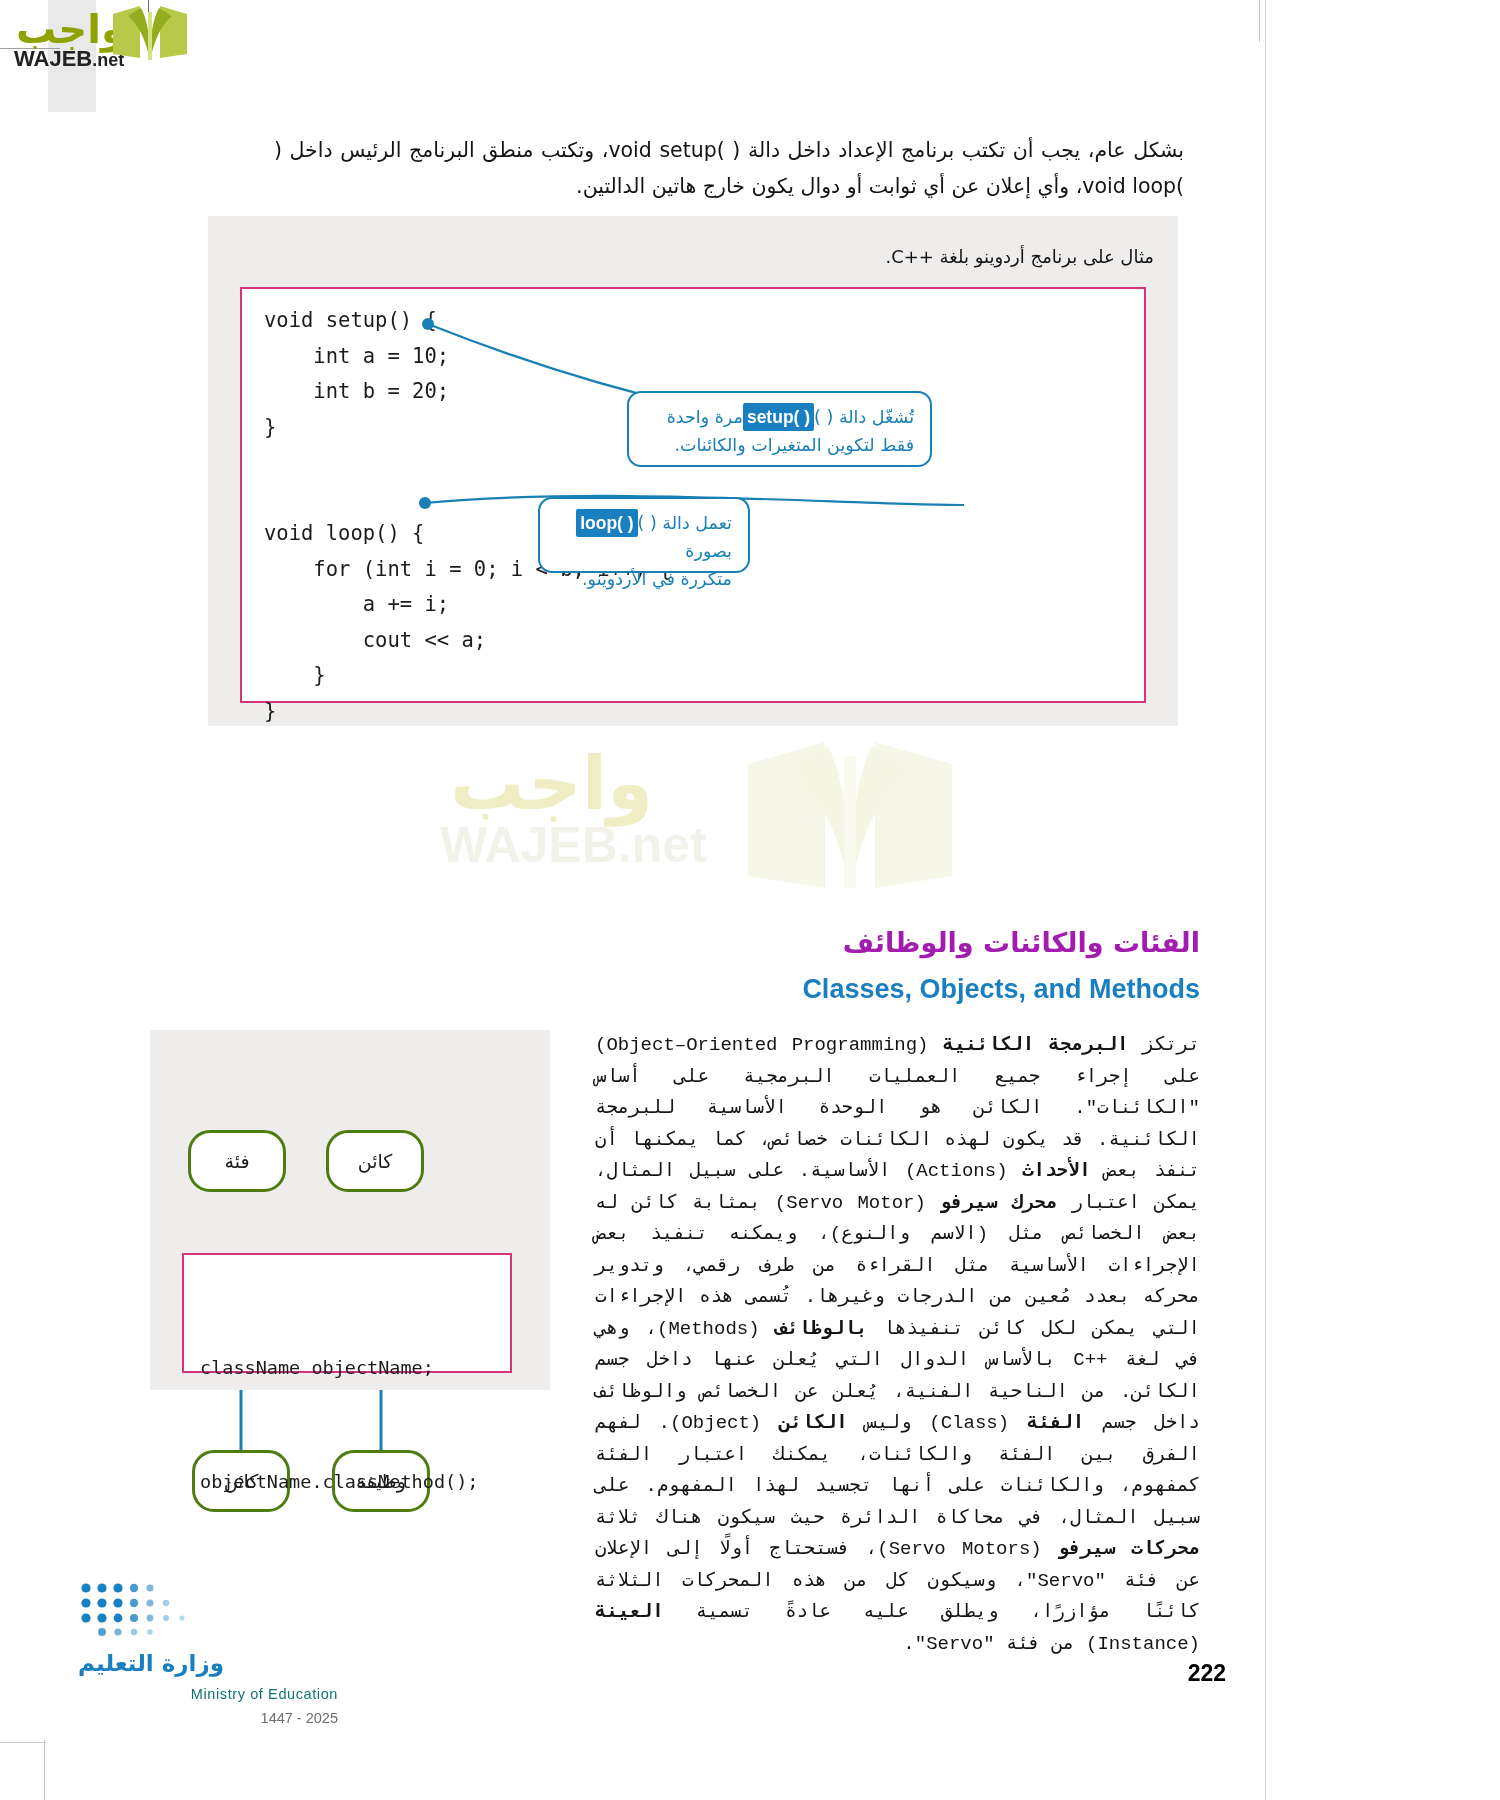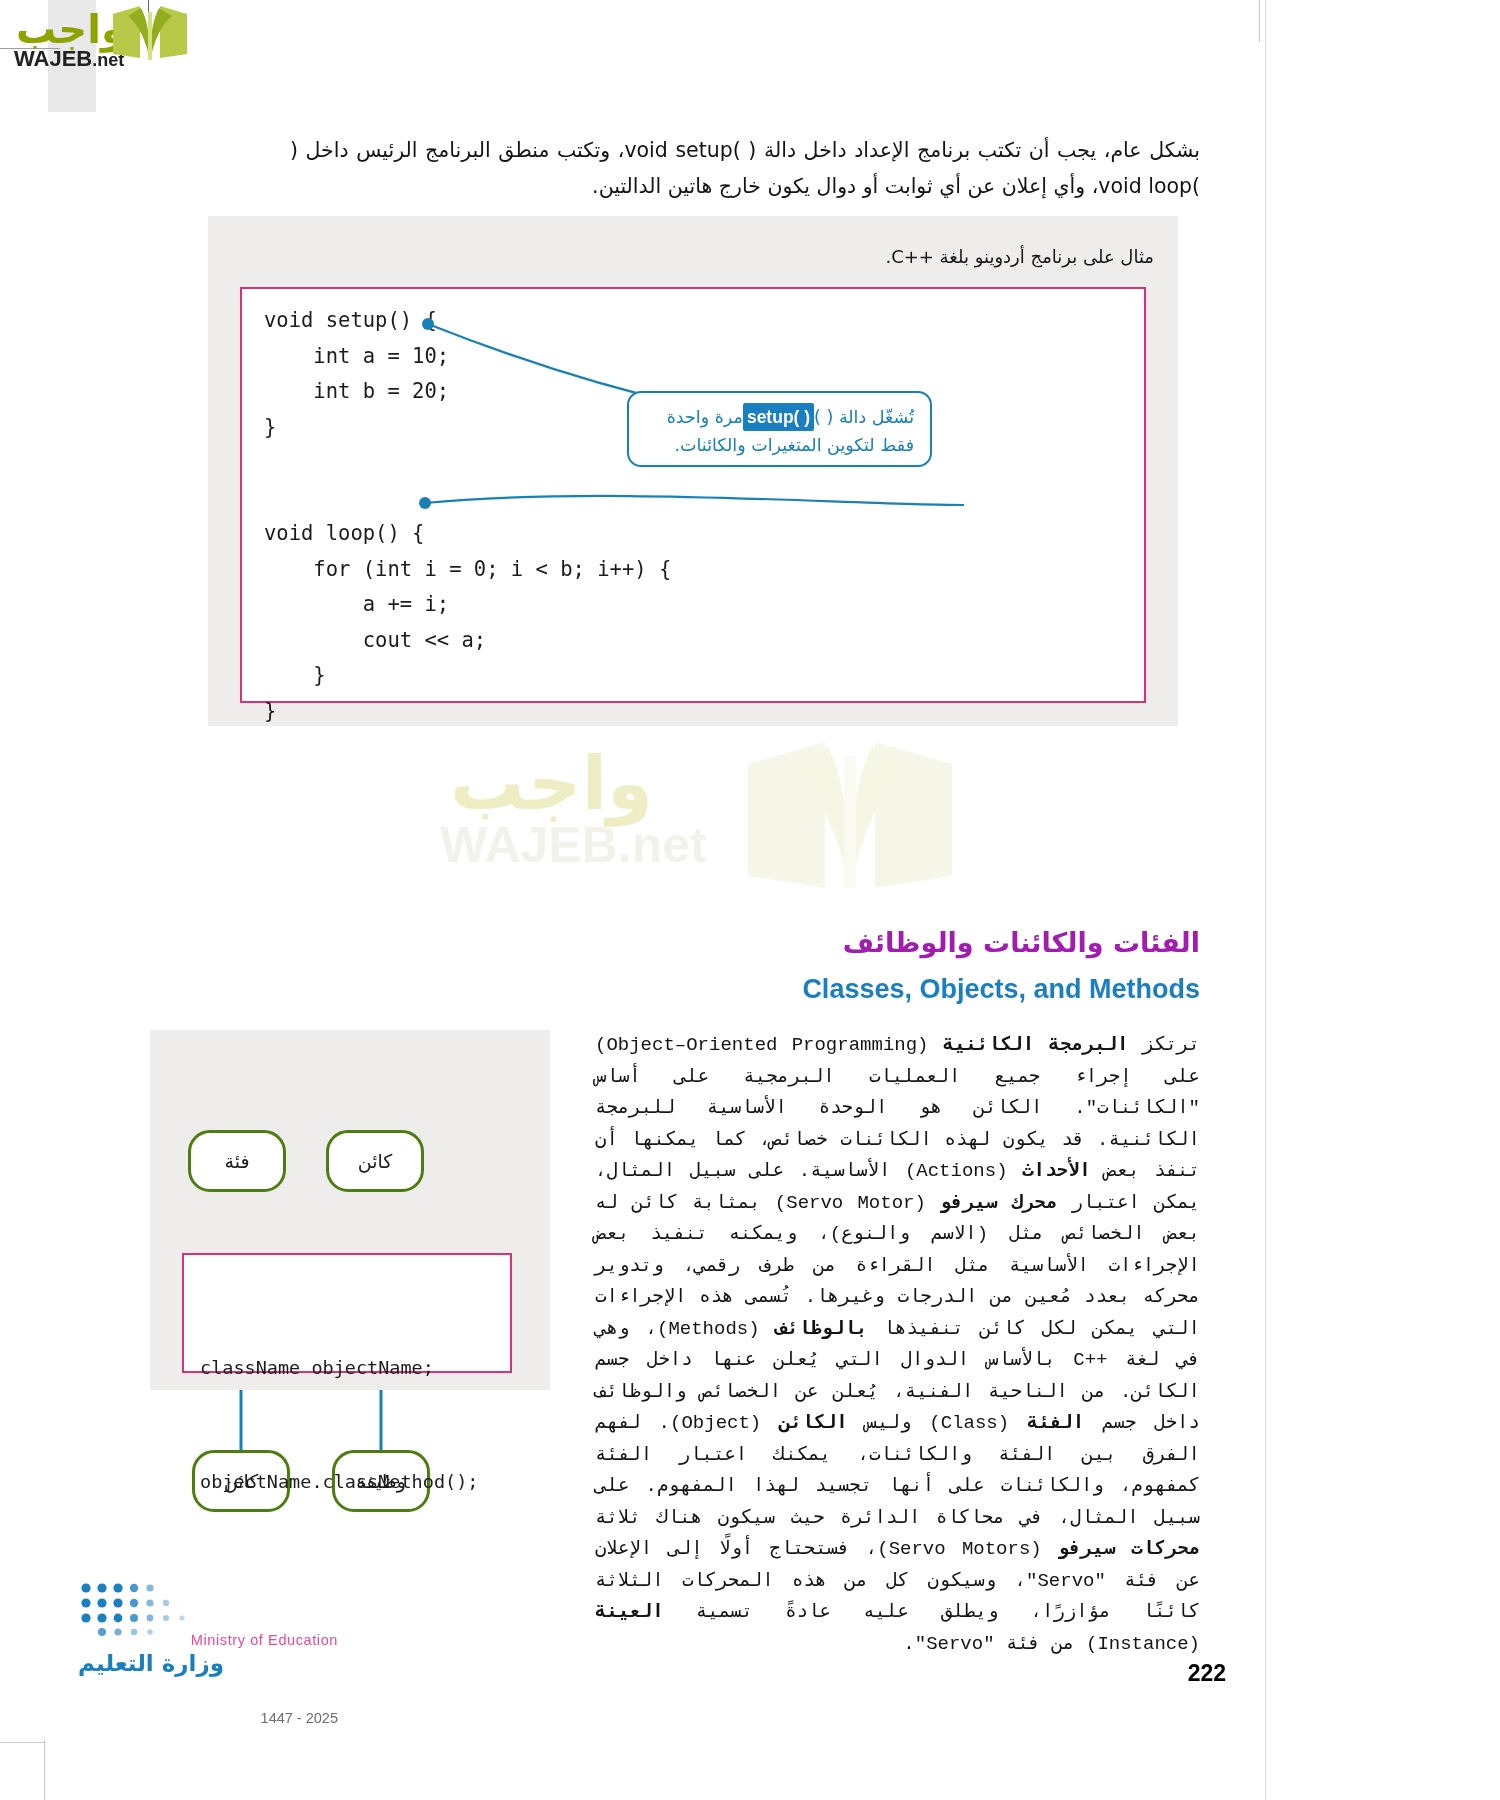--- a/index.html
+++ b/index.html
@@ -30,21 +30,21 @@
   .gray-strip { position: absolute; left: 48px; top: 0; width: 48px; height: 112px; background: #e9e9e9; }
   .tick-left { position: absolute; left: 0; top: 48px; width: 60px; height: 1px; background: #9aa0a6; }
   .tick-top { position: absolute; left: 148px; top: 0; width: 1px; height: 40px; background: #6b6b6b; }
   .tick-right { position: absolute; right: 240px; top: 0; width: 1px; height: 42px; background: #c9c9c9; }
   .rule-right { position: absolute; right: 234px; top: 0; width: 1px; height: 1800px; background: #d8d8d8; }
   .tick-bl { position: absolute; left: 44px; top: 1740px; width: 1px; height: 60px; background: #c9c9c9; }
   .tick-bl2 { position: absolute; left: 0px; top: 1742px; width: 46px; height: 1px; background: #c9c9c9; }
 
   
   .intro {
-    position: absolute; right: 300px; top: 132px; width: 910px;
+    position: absolute; right: 316px; top: 132px; width: 910px;
     font-size: 20.5px; line-height: 36px; color: #141414;
     text-align: justify; direction: rtl;
     font-family: "DejaVu Sans", sans-serif;
   }
 
   
   .example-panel {
     position: absolute; left: 208px; top: 216px; width: 970px; height: 510px;
     background: #efecec;
   }
@@ -152,22 +152,22 @@
   .wm-book { position: absolute; left: 300px; top: 0px; width: 220px; height: 170px; }
 
   
   .dots-logo { position: absolute; left: 78px; top: 1580px; width: 140px; height: 62px; }
   .moe-ar {
     position: absolute; left: 78px; top: 1650px; width: 260px;
     font-size: 23px; font-weight: bold; color: #1a7fc1;
     font-family: "DejaVu Sans", sans-serif; direction: rtl; text-align: left;
   }
   .moe-en {
-    position: absolute; left: 78px; top: 1632px; width: 260px;
-    font-size: 14.5px; color: #ec4899;
+    position: absolute; left: 78px; top: 1686px; width: 260px;
+    font-size: 14.5px; color: #0f766e;
     font-family: "Liberation Sans", sans-serif; letter-spacing: 0.6px;
   }
   .moe-year {
     position: absolute; left: 78px; top: 1710px; width: 260px;
     font-size: 14.5px; color: #6d6d6d;
     font-family: "Liberation Sans", sans-serif;
   }
   .page-num {
     position: absolute; right: 274px; top: 1660px;
     font-size: 23px; font-weight: bold; color: #000000;
@@ -239,20 +239,26 @@
     <circle cx="381" cy="1351" r="6.5" fill="#1980b6"></circle>
   </svg>
 
   <div class="callout" id="callout-setup">
     <div>
       <span>تُشغّل دالة ( )</span><span class="hl">setup( )</span><span>مرة واحدة</span>
     </div>
     <div>فقط لتكوين المتغيرات والكائنات.</div>
   </div>
 
+  <div class="callout" id="callout-loop">
+    <div>
+      <span>تعمل دالة ( )</span><span class="hl">loop( )</span><span>بصورة</span>
+    </div>
+    <div>متكررة في الأردوينو.</div>
+  </div>
 
   <div class="wm-center">
     <div class="wm-ar">واجب</div>
     <div class="wm-net">
       <span>WAJEB</span><span>.net</span>
     </div>
     <svg class="wm-book" viewBox="0 0 220 170">
       <path d="M8 34 L85 12 L85 158 L8 146 Z" fill="#e4e8b8"></path>
       <path d="M212 34 L135 12 L135 158 L212 146 Z" fill="#e4e8b8"></path>
       <path d="M88 16 Q110 60 110 160 Q92 70 50 40 Z" fill="#dfe5a8"></path>

